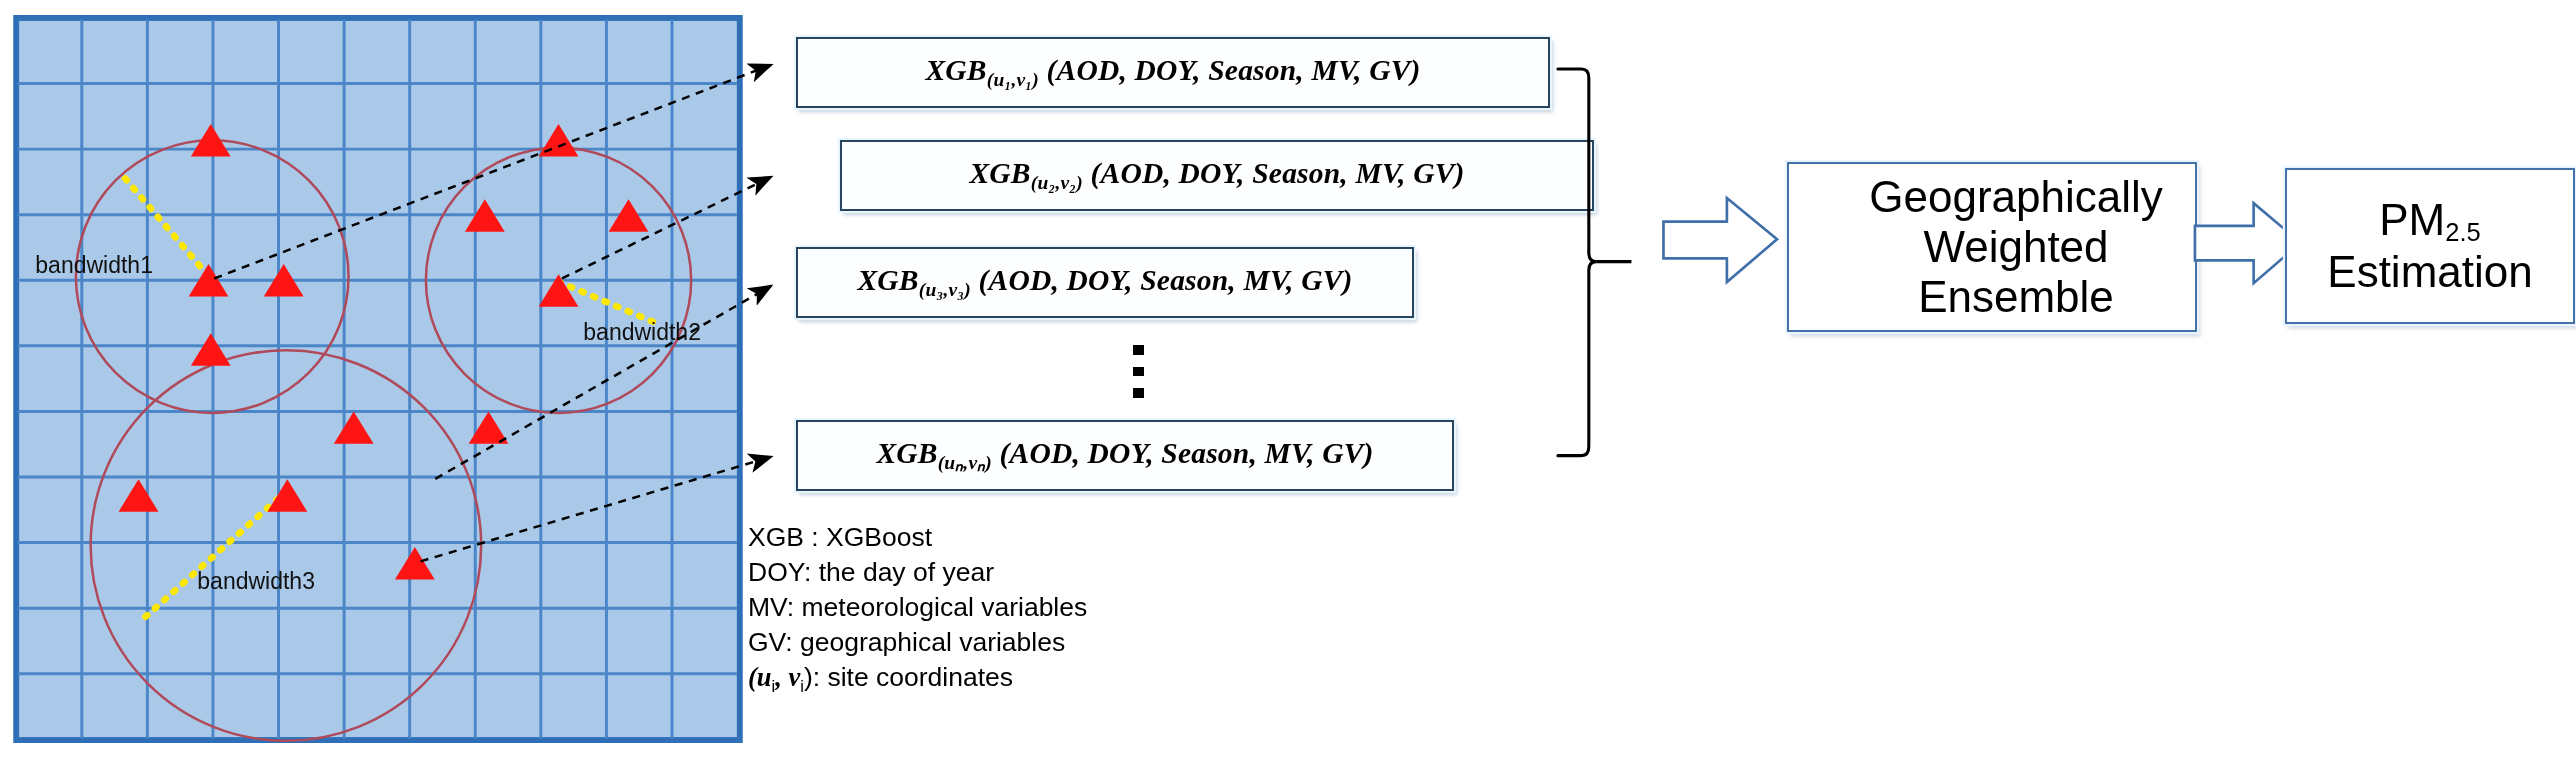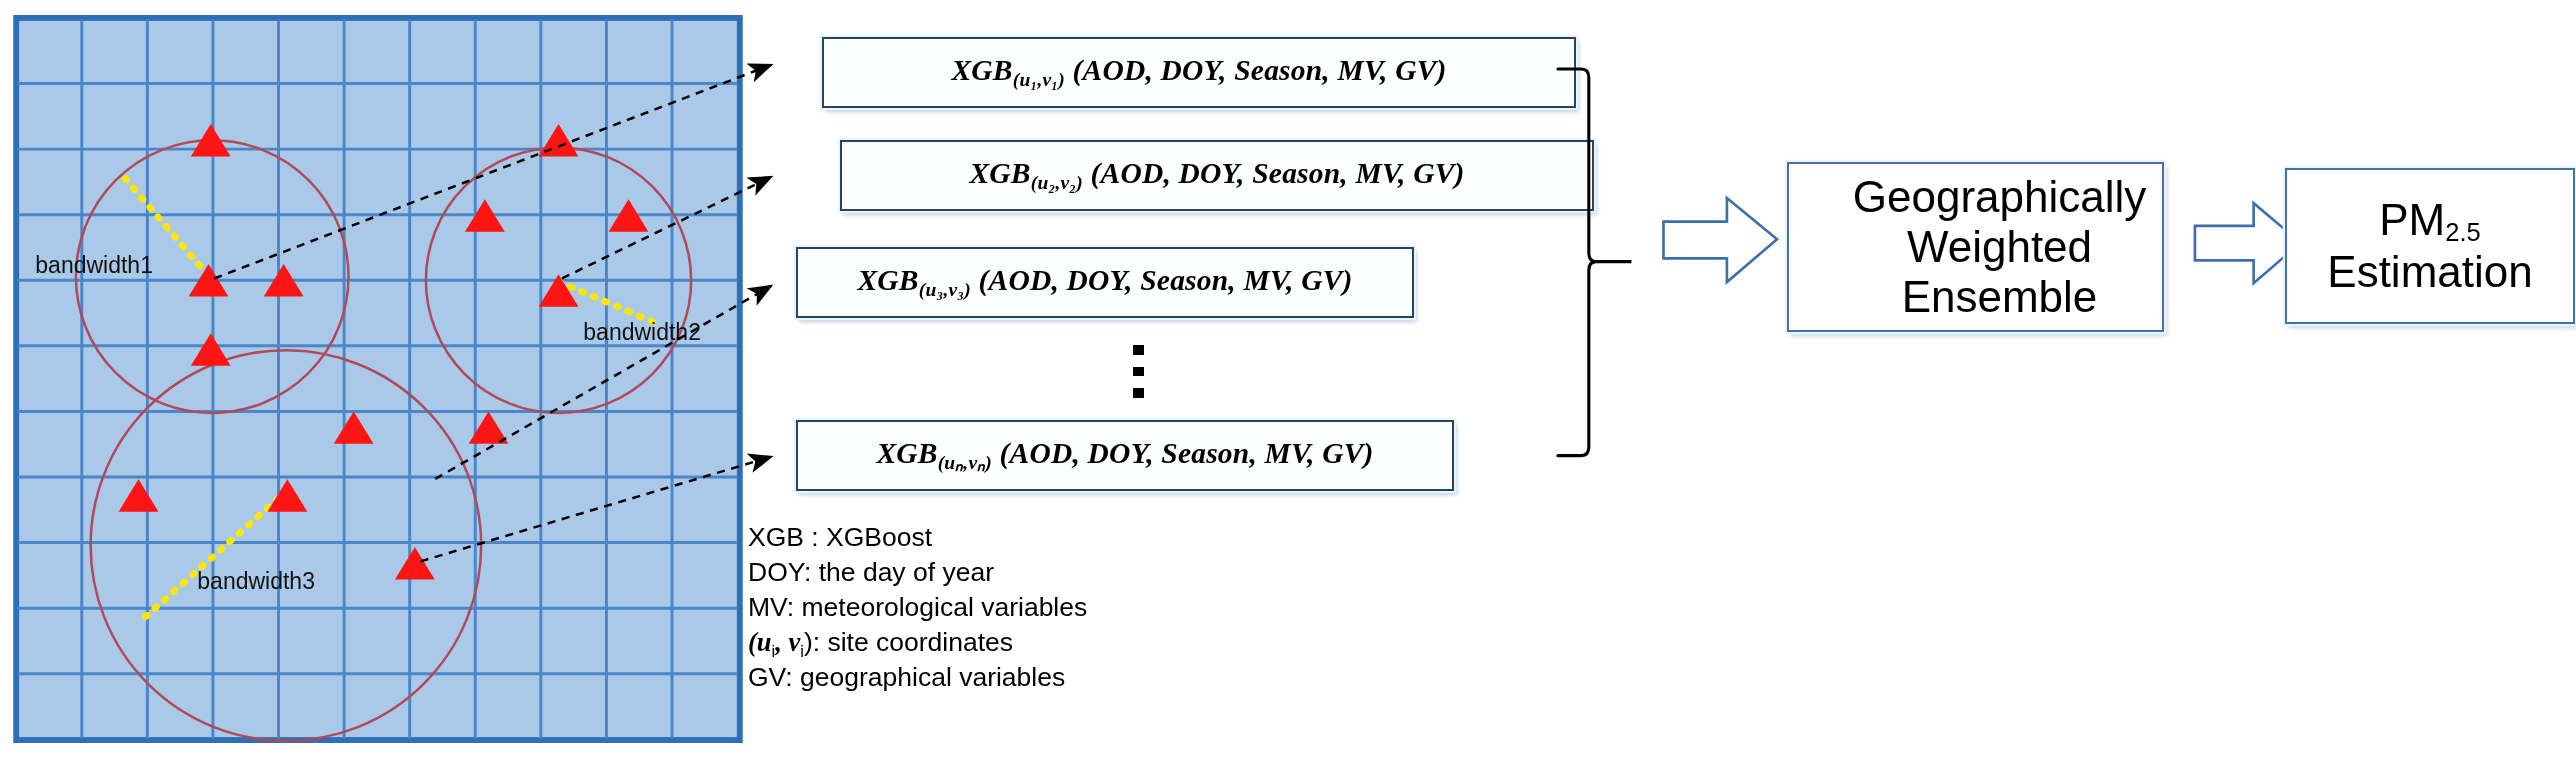--- a/index.html
+++ b/index.html
@@ -129,21 +129,21 @@
       </marker>
     </defs>
     <g stroke="#000" stroke-width="3.4" fill="none" stroke-dasharray="11 9" marker-end="url(#ahead)">
       <line x1="290" y1="378" x2="1046" y2="88"></line>
       <line x1="762" y1="378" x2="1046" y2="240"></line>
       <line x1="590" y1="650" x2="1046" y2="388"></line>
       <line x1="570" y1="762" x2="1046" y2="620"></line>
     </g>
   </svg>
 
-  <div class="eq-box" style="left:796px;top:37px;width:754px;height:71px;margin-left:26px;">
+  <div class="eq-box" style="left:796px;top:37px;width:754px;height:71px;">
     <span class="eq-text">
       <span>XGB</span><sub>(u₁,v₁)</sub>&nbsp;<span>(AOD, DOY, Season, MV, GV)</span>
     </span>
   </div>
 
   <div class="eq-box" style="left:796px;top:140px;width:754px;height:71px;margin-left:44px;">
     <span class="eq-text">
       <span>XGB</span><sub>(u₂,v₂)</sub>&nbsp;<span>(AOD, DOY, Season, MV, GV)</span>
     </span>
   </div>
@@ -169,39 +169,39 @@
   <svg style="position:absolute;left:1555px;top:29.5px;" width="147" height="472" viewBox="0 0 200 640">
     <path d="M4,52 L36,52 Q46,52 46,64 L46,302 Q46,314 56,314 Q46,314 46,326 L46,566
              Q46,578 36,578 L4,578" fill="none" stroke="#000" stroke-width="4.2" stroke-linecap="round"></path>
     <line x1="56" y1="314" x2="104" y2="314" stroke="#000" stroke-width="4.2"></line>
   </svg>
 
   <svg class="blockarrow" style="left:1662px;top:192px;" width="118" height="96" viewBox="0 0 160 130">
     <path d="M2,40 L88,40 L88,8 L156,64 L88,122 L88,90 L2,90 Z" fill="#ffffff" stroke="#3f6fa8" stroke-width="3.6" stroke-linejoin="miter"></path>
   </svg>
 
-  <div class="stage-box" style="left:1787px;top:162px;width:377px;height:170px;padding-left:48px;">
+  <div class="stage-box" style="left:1787px;top:162px;width:410px;height:170px;padding-left:48px;">
     <div class="t" style="white-space:pre-line;">Geographically
 Weighted
 Ensemble</div>
   </div>
 
   <svg class="blockarrow" style="left:2193px;top:198px;" width="111" height="91" viewBox="0 0 150 124">
     <path d="M2,38 L82,38 L82,7 L146,61 L82,116 L82,85 L2,85 Z" fill="#ffffff" stroke="#3f6fa8" stroke-width="3.6" stroke-linejoin="miter"></path>
   </svg>
 
   <div class="stage-box" style="left:2285px;top:168px;width:290px;height:156px;">
     <div class="t">
       <span>PM</span><sub>2.5</sub><br>
       <span>Estimation</span>
     </div>
   </div>
 
   <div id="legend" style="left:748px;top:520px;">
     <div>XGB :  XGBoost</div>
     <div>DOY: the day of year</div>
     <div>MV: meteorological variables</div>
+    <div>GV: geographical variables</div>
     <div><i><span>(u</span><sub>i</sub><span>, v</span><sub>i</sub></i><span>): site coordinates</span></div>
-    <div>GV: geographical variables</div>
   </div>
 
 </div>
 
 
 </body></html>

